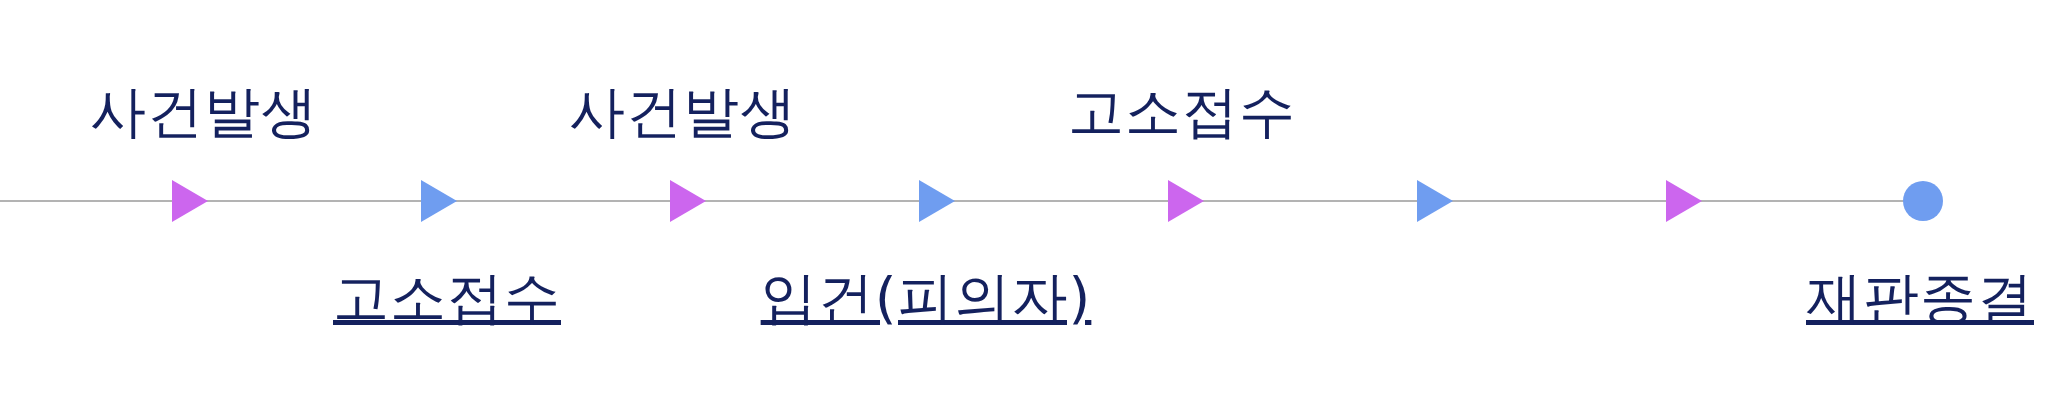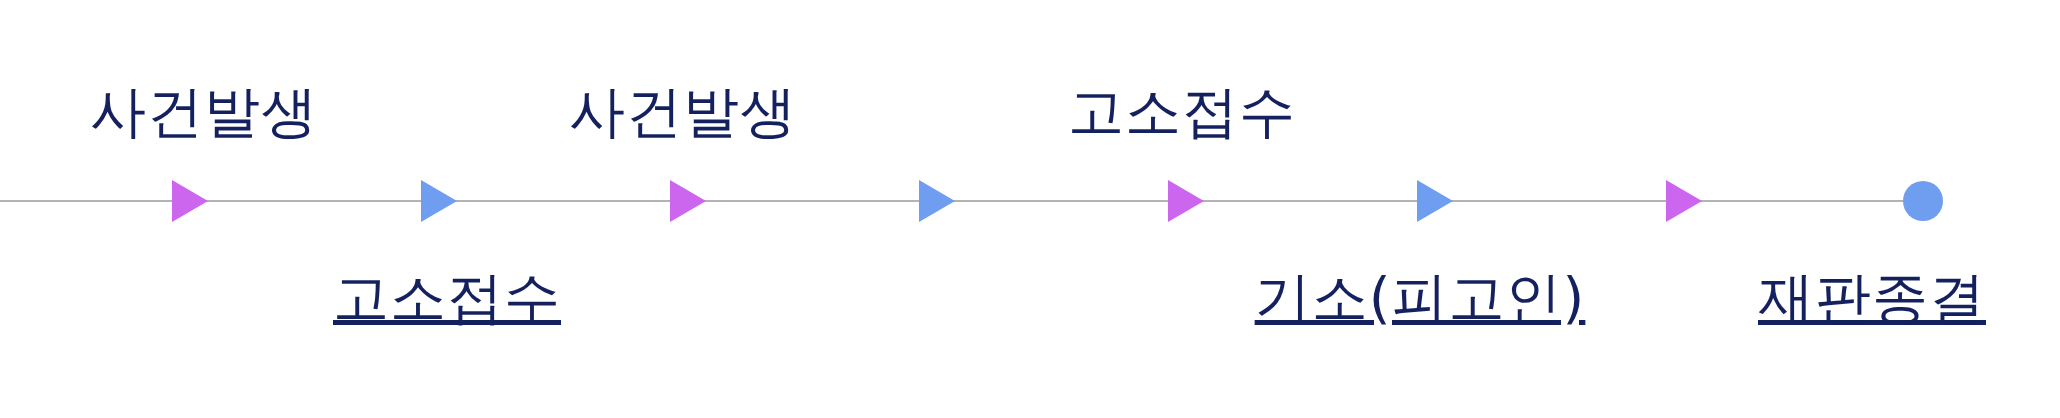--- a/index.html
+++ b/index.html
@@ -26,24 +26,24 @@
   <div class="marker tri" style="left:172px"></div>
   <span class="label top" style="left:204px">사건발생</span>
 
   <div class="marker tri blue" style="left:421px"></div>
   <span class="label bottom" style="left:447px">고소접수</span>
 
   <div class="marker tri" style="left:670px"></div>
   <span class="label top" style="left:683px">사건발생</span>
 
   <div class="marker tri blue" style="left:919px"></div>
+  <span class="label bottom" style="left:926px">입건(피의자)</span>
 
   <div class="marker tri" style="left:1168px"></div>
   <span class="label top" style="left:1182px">고소접수</span>
 
   <div class="marker tri blue" style="left:1417px"></div>
-  <span class="label bottom" style="left:1420px">기소(피고인)</span>
 
   <div class="marker tri" style="left:1666px"></div>
 
   <div class="marker circle" style="left:1903px"></div>
-  <span class="label bottom" style="left:1872px">재판종결</span>
+  <span class="label bottom" style="left:1920px">재판종결</span>
 </div>
 
 </body></html>

